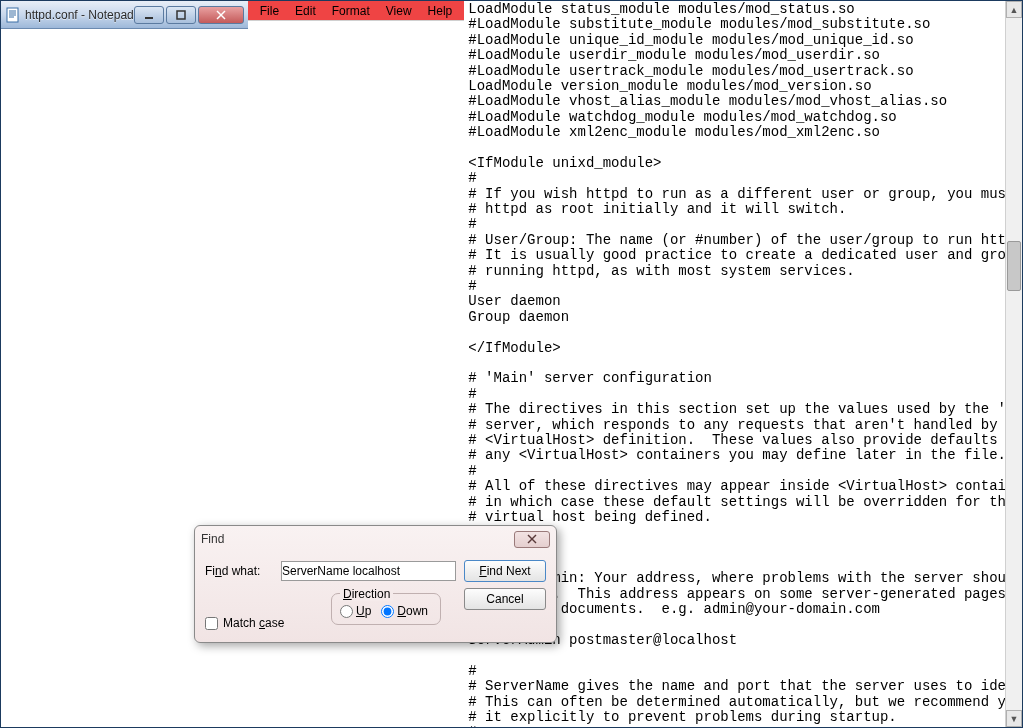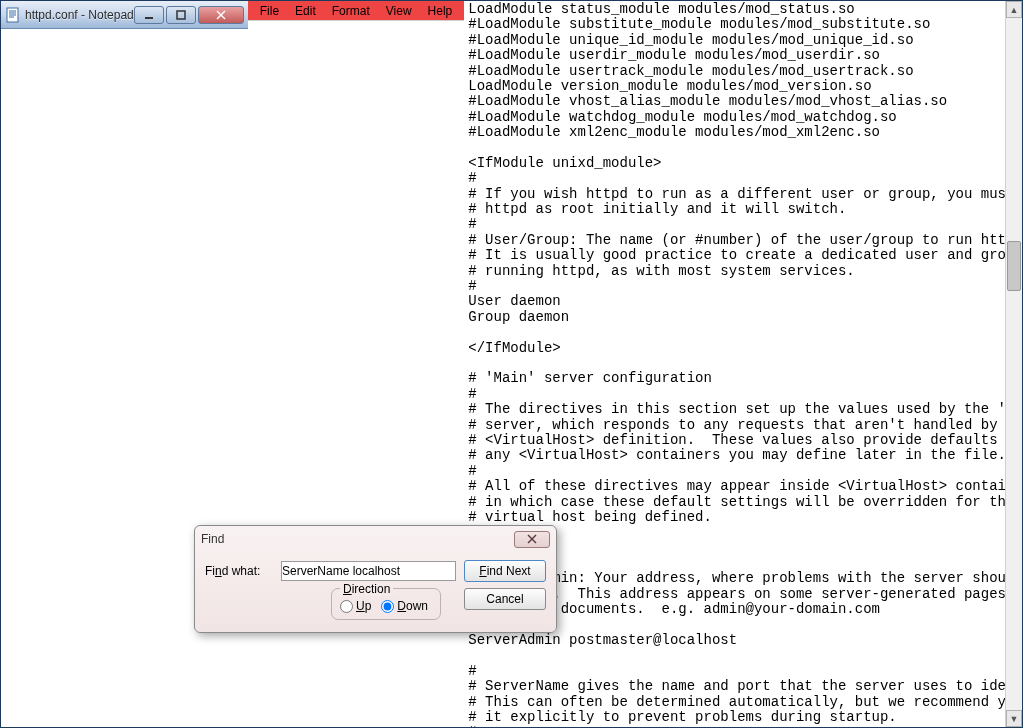--- a/index.html
+++ b/index.html
@@ -352,14 +352,18 @@
         </label>
         <label class="radio-opt">
           <input type="radio" name="dir" checked="" style="">
           <span><span class="u">D</span><span>own</span></span>
         </label>
       </div>
     </div>
 
     <button class="find-btn" style="grid-column:3;grid-row:2;">Cancel</button>
 
+    <label class="match-case-row">
+      <input type="checkbox" style="">
+      <span><span>Match </span><span class="u">c</span><span>ase</span></span>
+    </label>
   </div>
 </div>
 
 </body></html>

